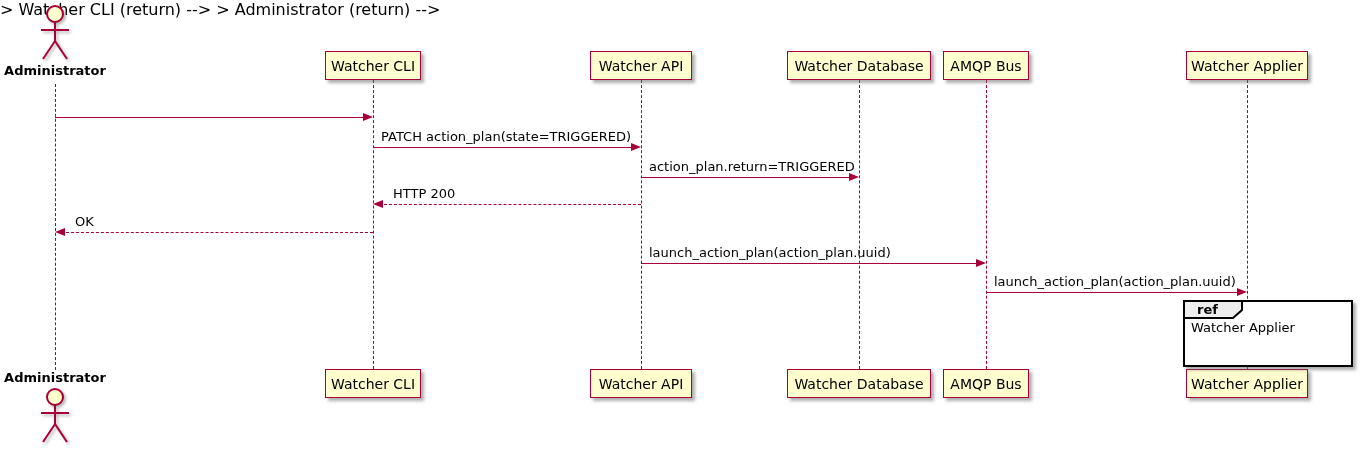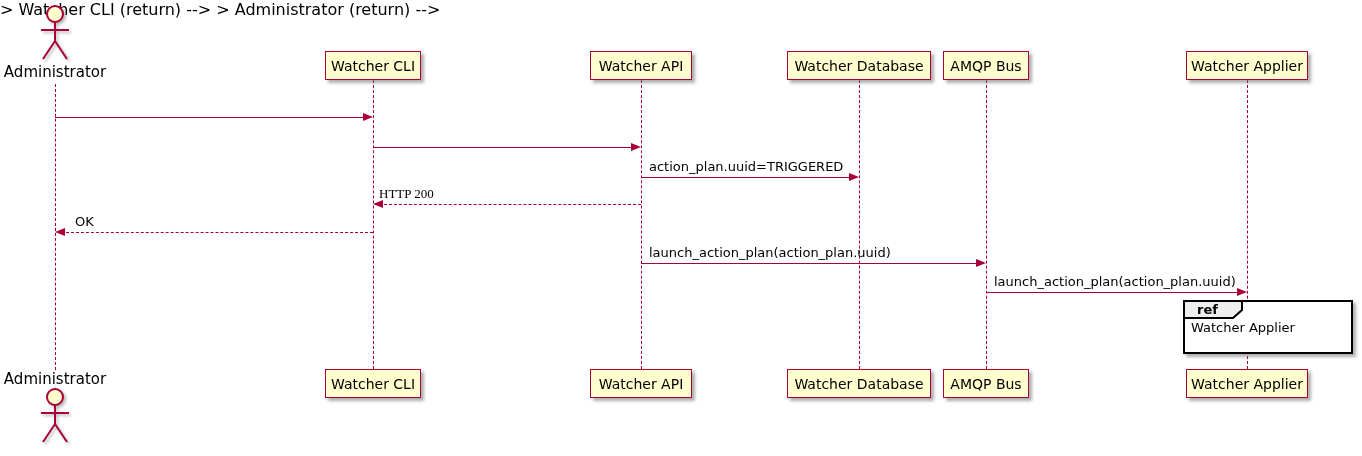--- a/index.html
+++ b/index.html
@@ -19,31 +19,31 @@
     position:absolute;height:29px;
     background:#FEFECE;
     border:1.5px solid #A80036;
     box-shadow:3px 3px 3px rgba(110,110,110,0.55);
     box-sizing:border-box;
     display:flex;align-items:center;justify-content:center;
     font-size:14px;white-space:nowrap;
   }
   .alabel{
     position:absolute;transform:translateX(-50%);
-    font-size:15px;white-space:nowrap;
+    font-size:13px;white-space:nowrap;font-weight:bold;
   }
   .actor-svg{position:absolute;filter:drop-shadow(2.5px 2.5px 1.5px rgba(110,110,110,0.5));}
   .mline{position:absolute;height:0;border-top:1px solid #A80036;}
   .mline.dashed{border-top-style:dashed;}
   .ah{position:absolute;width:0;height:0;border-style:solid;}
   .ah-r{border-width:4px 0 4px 10px;border-color:transparent transparent transparent #A80036;}
   .ah-l{border-width:4px 10px 4px 0;border-color:transparent #A80036 transparent transparent;}
   .mlabel{position:absolute;font-size:13px;white-space:nowrap;}
   .refbox{
-    position:absolute;left:1183px;top:300px;width:170px;height:54px;
+    position:absolute;left:1183px;top:300px;width:170px;height:67px;
     background:#ffffff;border:2px solid #000;
     box-shadow:3px 3px 3px rgba(110,110,110,0.55);
     box-sizing:border-box;
   }
   .ref-tab-svg{position:absolute;left:-2px;top:-2px;}
   .ref-kw{position:absolute;left:12px;top:0px;font-weight:bold;font-size:13px;}
   .ref-body{position:absolute;left:6px;top:17px;font-size:13px;line-height:17px;white-space:nowrap;}
 </style>
 </head>
 <body>
@@ -112,30 +112,31 @@
       <span>Watcher Applier</span>
     </div>
 
   
   <div class="mline" style="left:55px;top:117px;width:312px;"></div>
   <div class="ah ah-r" style="left:363px;top:113px;"></div>
 
   
   <div class="mline" style="left:373px;top:147px;width:262px;"></div>
   <div class="ah ah-r" style="left:631px;top:143px;"></div>
+  <div class="mlabel" style="left:381px;top:129px;">PATCH action_plan(state=TRIGGERED)</div>
 
   
   <div class="mline" style="left:641px;top:177px;width:212px;"></div>
   <div class="ah ah-r" style="left:849px;top:173px;"></div>
-  <div class="mlabel" style="left:649px;top:159px;">action_plan.uuid=TRIGGERED</div>
+  <div class="mlabel" style="left:649px;top:159px;">action_plan.return=TRIGGERED</div>
 
   &gt; Watcher CLI (return) --&gt;
   <div class="mline dashed" style="left:379px;top:204px;width:262px;"></div>
   <div class="ah ah-l" style="left:373px;top:200px;"></div>
-  <div class="mlabel" style="left:379px;top:186px;font-family:Liberation Serif, serif;">HTTP 200</div>
+  <div class="mlabel" style="left:393px;top:186px;">HTTP 200</div>
 
   &gt; Administrator (return) --&gt;
   <div class="mline dashed" style="left:61px;top:232px;width:312px;"></div>
   <div class="ah ah-l" style="left:55px;top:228px;"></div>
   <div class="mlabel" style="left:75px;top:214px;">OK</div>
 
   
   <div class="mline" style="left:641px;top:263px;width:339px;"></div>
   <div class="ah ah-r" style="left:976px;top:259px;"></div>
   <div class="mlabel" style="left:649px;top:245px;">launch_action_plan(action_plan.uuid)</div>

